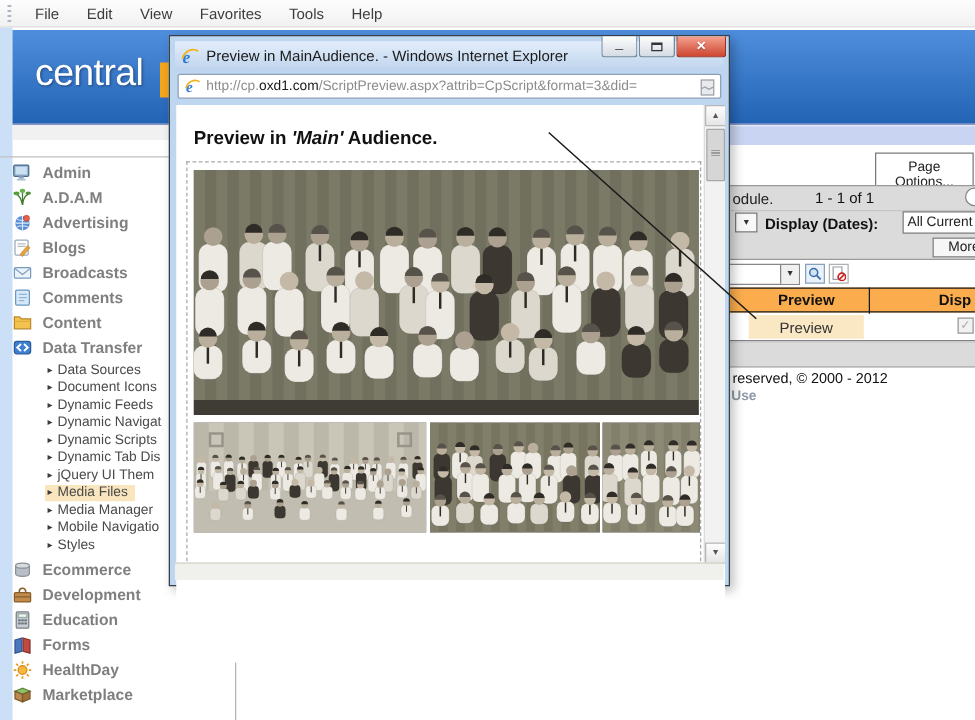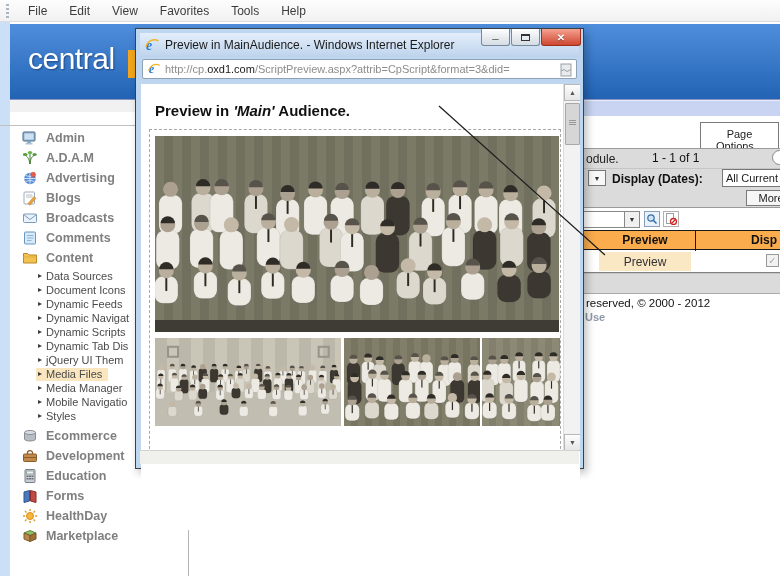--- a/index.html
+++ b/index.html
@@ -23,21 +23,21 @@
         letter-spacing:-.5px;text-shadow:1px 1px 2px rgba(0,0,30,.4);}
   .logo-frag{position:absolute;left:118px;top:26px;width:9px;height:28px;background:#f2a51e;}
   .lavender-bar{position:absolute;left:400px;top:100px;width:380px;height:16px;
                 background:#c8d4f1;border-top:1px solid #e8ecfa;}
   .under-header-left{position:absolute;left:10px;top:100px;width:178px;height:12px;background:#f1f1f1;}
   .hline{position:absolute;left:0;top:125px;width:188px;height:1px;background:#c0c0c0;}
   .vsep{position:absolute;left:188px;top:125px;width:1px;height:451px;background:#b4b4b4;}
 
   
   .sidebar{position:absolute;left:10px;top:128px;width:178px;}
-  .sb-item{height:20px;display:flex;align-items:center;padding-left:12px;cursor:pointer;}
+  .sb-item{height:20px;display:flex;align-items:center;cursor:pointer;}
   .sb-item .ic{width:16px;height:16px;margin-right:8px;flex:0 0 16px;}
   .sb-item .ic svg{width:16px;height:16px;display:block;}
   .sb-item .lb{font-size:12.5px;font-weight:bold;color:#7f7f7f;white-space:nowrap;}
   .sb-children{margin:1px 0 3px 0;}
   .sb-sub{height:14px;display:flex;align-items:center;padding-left:26px;cursor:pointer;}
   .sb-sub .inner{display:flex;align-items:center;padding:0 6px 1px 2px;border-radius:1px;}
   .sb-sub .bullet{font-size:8px;color:#3a3a3a;margin-right:4px;}
   .sb-sub .slb{font-size:11px;color:#4a4a4a;white-space:nowrap;}
   .sb-sub .inner.hl{background:#fae6be;}
 
@@ -229,20 +229,30 @@
         <span class="lb">Comments</span>
       </div>
       <div class="sb-item">
         <span class="ic">
           <svg viewBox="0 0 16 16">
             <path d="M1.5 5 L1.5 3.5 L5.5 3.5 L7 5 L14.5 5 L14.5 13 L1.5 13 Z" fill="#f4c24e" stroke="#b8882a"></path>
             <path d="M1.5 7 L14.5 7" stroke="#e0ae3c"></path>
           </svg>
         </span>
         <span class="lb">Content</span>
+      </div>
+      <div class="sb-item">
+        <span class="ic">
+          <svg viewBox="0 0 16 16">
+            <rect x="1.5" y="3" width="13" height="10" rx="2" fill="#3d7fd0" stroke="#2a5c9c"></rect>
+            <path d="M6.8 5.2 L3.8 8 L6.8 10.8" stroke="#fff" fill="none" stroke-width="1.5"></path>
+            <path d="M9.2 5.2 L12.2 8 L9.2 10.8" stroke="#fff" fill="none" stroke-width="1.5"></path>
+          </svg>
+        </span>
+        <span class="lb">Data Transfer</span>
       </div>
       <div class="sb-children">
         <div class="sb-sub">
           <span class="inner">
             <span class="bullet">▸</span>
             <span class="slb">Data Sources</span>
           </span>
         </div>
         <div class="sb-sub">
           <span class="inner">

